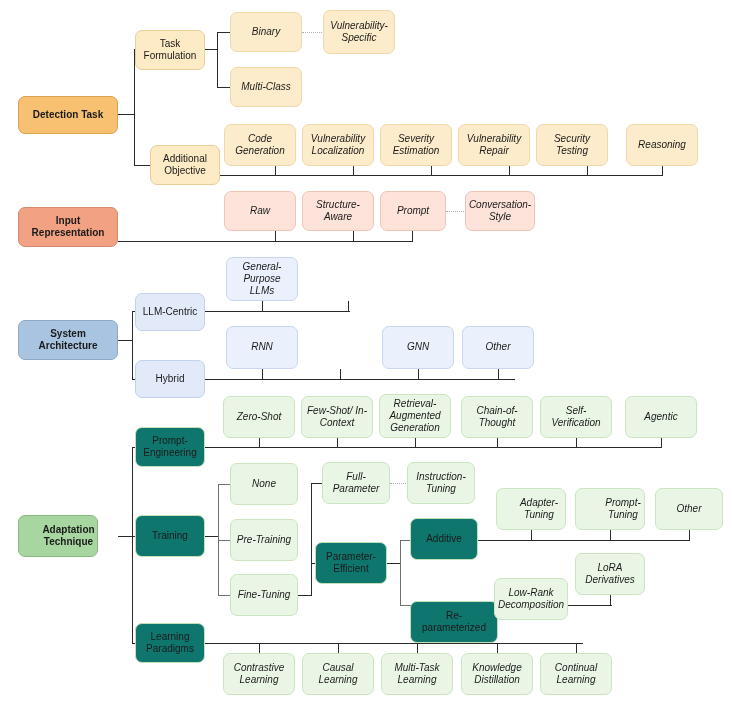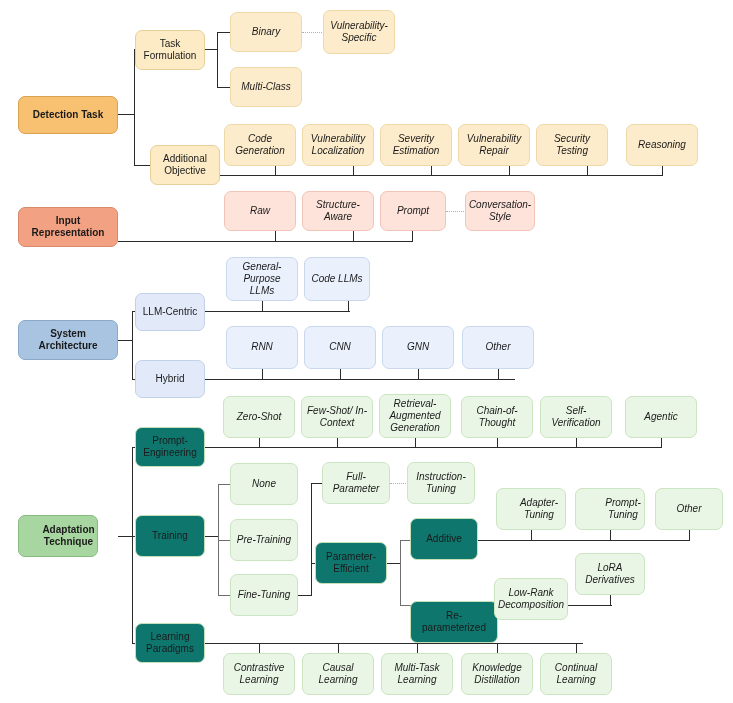--- a/index.html
+++ b/index.html
@@ -127,38 +127,32 @@
   <div class="node lvl1 c-blue-mid" style="left:135px;top:293px;width:70px;height:38px;">
     <span>LLM-Centric</span>
   </div>
   <div class="ln h" style="left:205px;top:311px;width:145px;"></div>
   <div class="ln v" style="left:262px;top:301px;height:11px;"></div>
   <div class="ln v" style="left:348px;top:301px;height:11px;"></div>
 
   <div class="node leaf c-blue-leaf" style="left:226px;top:257px;width:72px;height:44px;">
     <span>General-Purpose LLMs</span>
   </div>
-  <div class="node leaf c-blue-leaf" style="left:304px;top:257px;width:66px;height:44px;">
-    <span>Code LLMs</span>
-  </div>
 
   <div class="node lvl1 c-blue-mid" style="left:135px;top:360px;width:70px;height:38px;">
     <span>Hybrid</span>
   </div>
   <div class="ln h" style="left:205px;top:379px;width:310px;"></div>
   <div class="ln v" style="left:262px;top:369px;height:11px;"></div>
   <div class="ln v" style="left:340px;top:369px;height:11px;"></div>
   <div class="ln v" style="left:418px;top:369px;height:11px;"></div>
   <div class="ln v" style="left:498px;top:369px;height:11px;"></div>
 
   <div class="node leaf c-blue-leaf" style="left:226px;top:326px;width:72px;height:43px;">
     <span>RNN</span>
-  </div>
-  <div class="node leaf c-blue-leaf" style="left:304px;top:326px;width:72px;height:43px;">
-    <span>CNN</span>
   </div>
   <div class="node leaf c-blue-leaf" style="left:382px;top:326px;width:72px;height:43px;">
     <span>GNN</span>
   </div>
   <div class="node leaf c-blue-leaf" style="left:462px;top:326px;width:72px;height:43px;">
     <span>Other</span>
   </div>
 
   <div class="node root c-green-root" style="left:18px;top:515px;width:80px;height:42px;padding-left:24px;">
     <span>Adaptation Technique</span>

